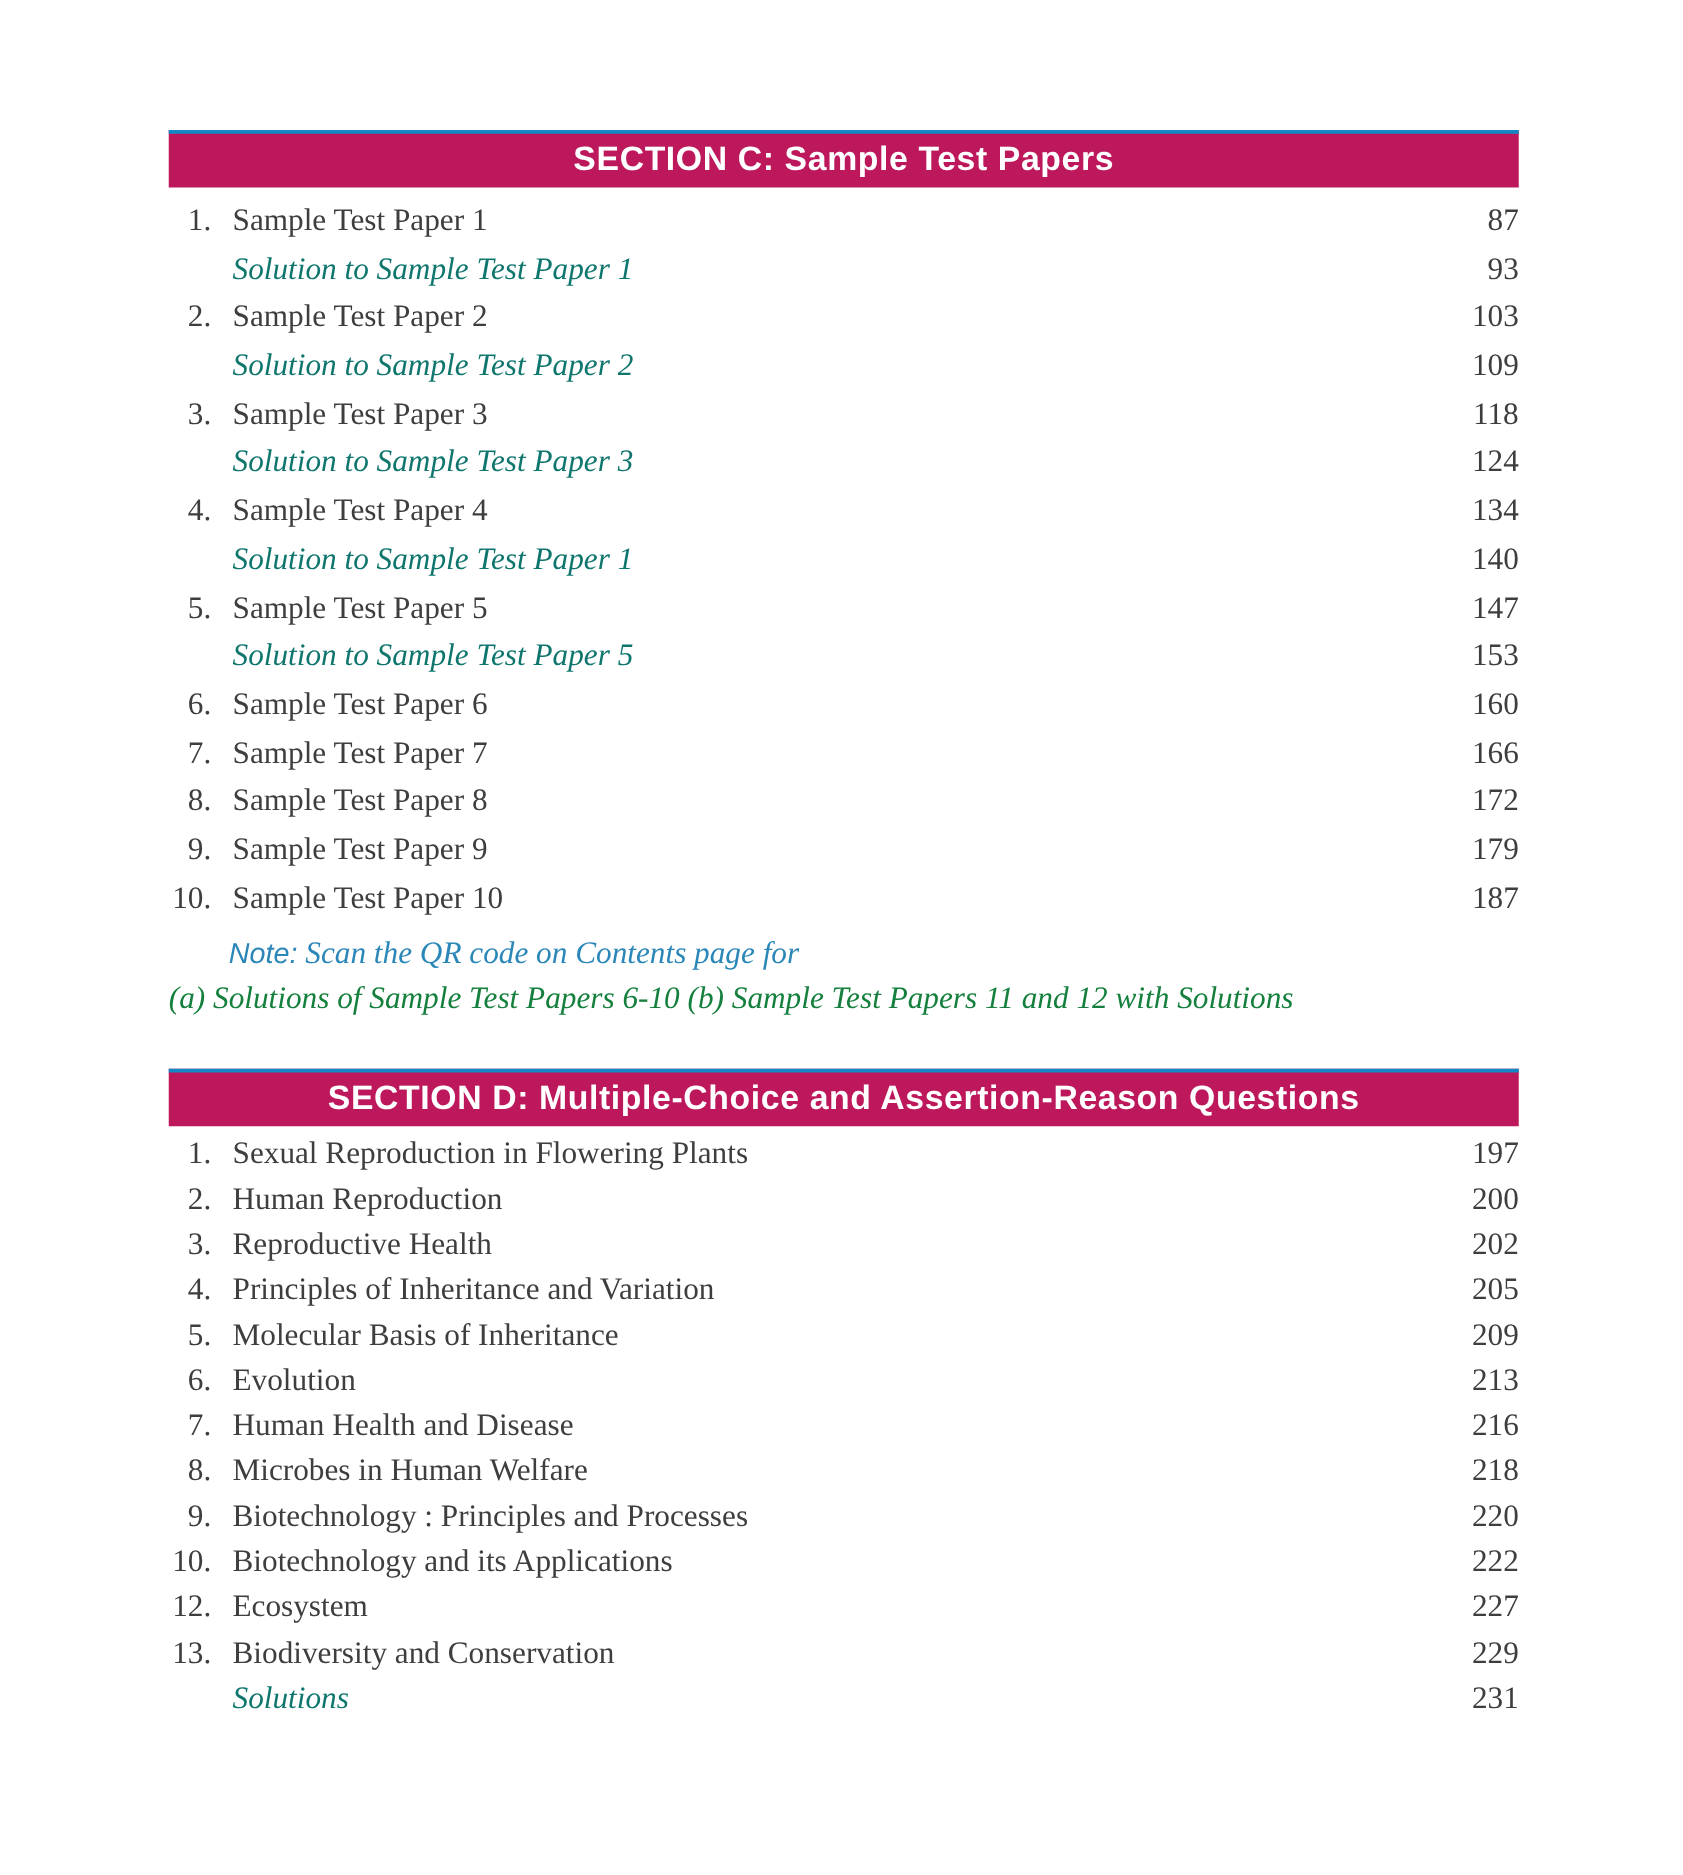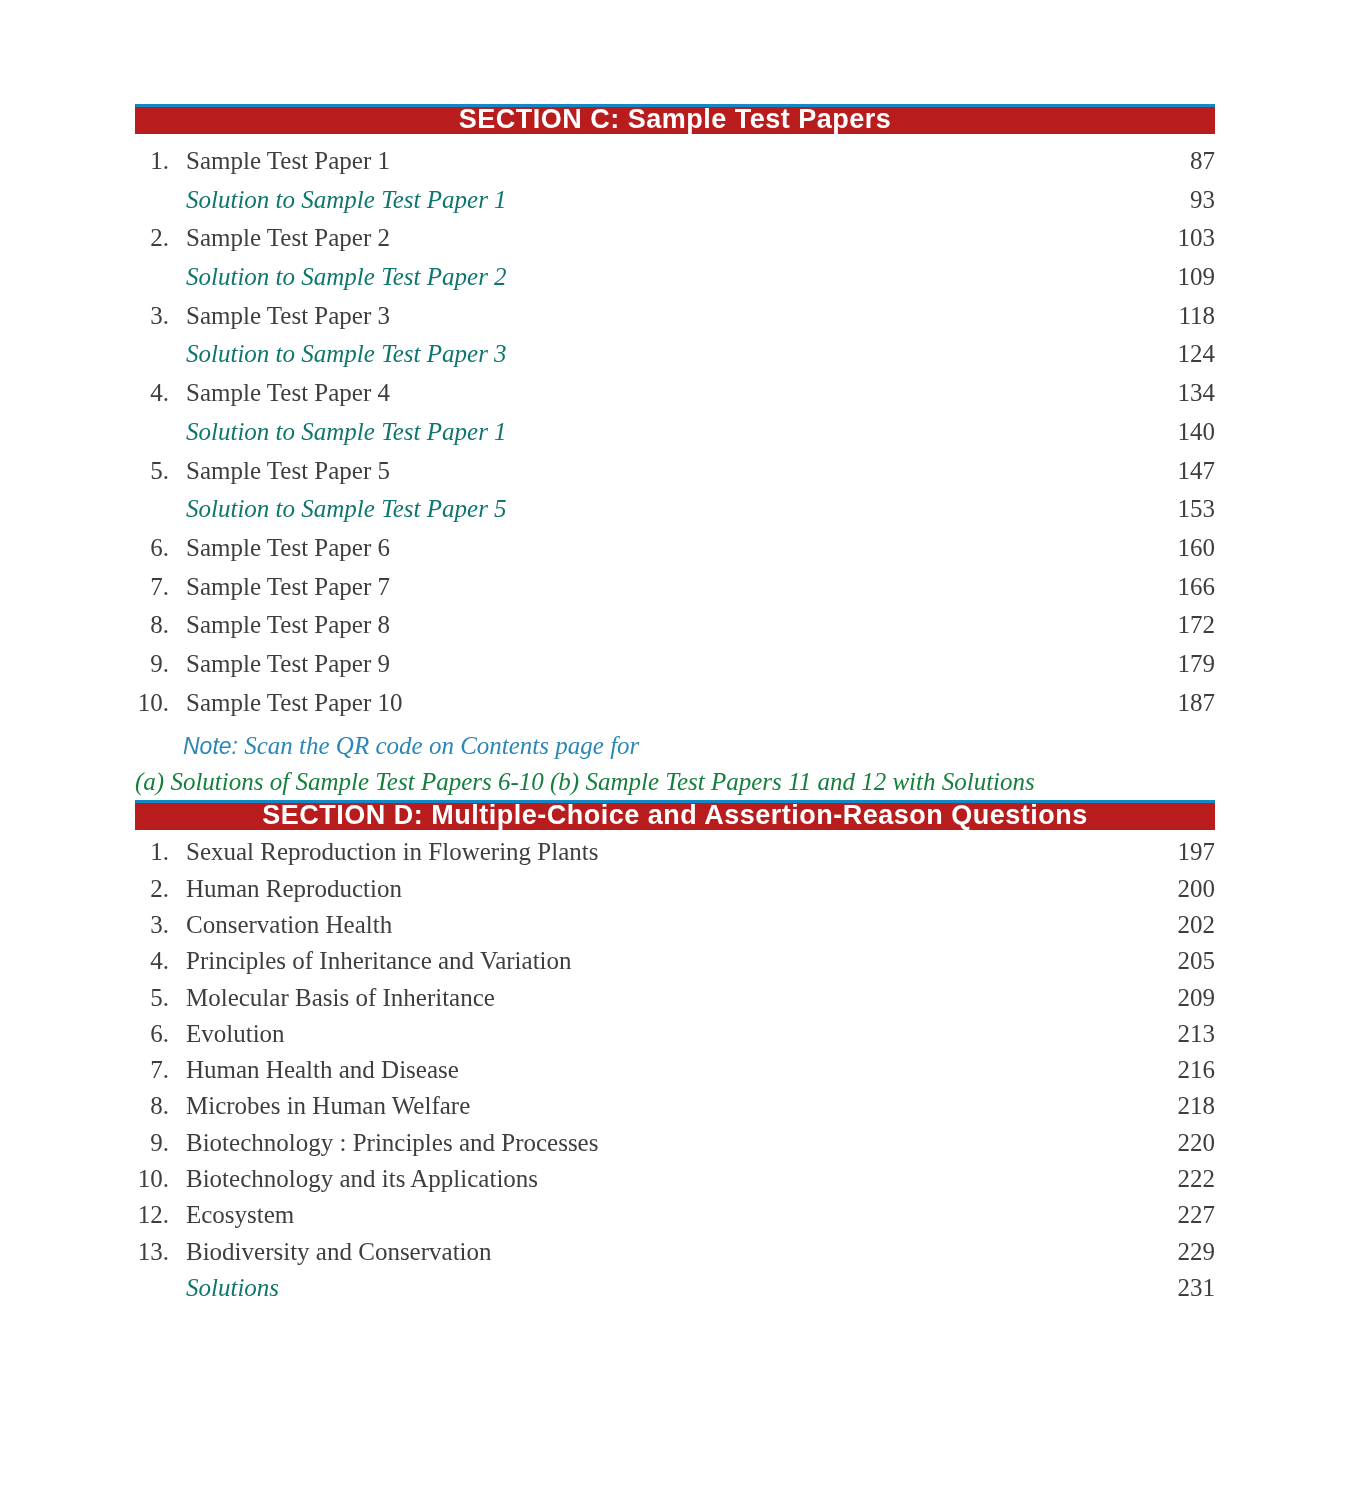--- a/index.html
+++ b/index.html
@@ -13,22 +13,22 @@
     color: #3e3e3e;
     overflow: hidden;
   }
   .content {
     position: absolute;
     left: 135px;
     top: 104px;
     width: 1080px;
   }
   .section-bar {
-    height: 30px;
-    background: #b91c1c;
+    height: 46px;
+    background: #be185d;
     border-top: 3px solid #1488c4;
     display: flex;
     align-items: center;
     justify-content: center;
   }
   .section-bar .bar-title {
     color: #ffffff;
     font-family: "Liberation Sans", sans-serif;
     font-weight: bold;
     font-size: 27px;
@@ -73,21 +73,21 @@
     font-family: "Liberation Sans", sans-serif;
     font-size: 23px;
     margin-left: 48px;
   }
   .note-line2 {
     font-size: 25px;
     line-height: 36px;
     font-style: italic;
     color: #15803d;
   }
-  .section-d-bar { }
+  .section-d-bar { margin-top: 38px; }
 </style>
 </head>
 <body>
 
 <div class="page">
   <div class="content">
 
     <div class="section-bar">
       <div class="bar-title">SECTION C: Sample Test Papers</div>
     </div>
@@ -205,21 +205,21 @@
         </div>
 
         <div class="toc-row">
           <span class="num">2.</span>
           <span class="label">Human Reproduction</span>
           <span class="pageno">200</span>
         </div>
 
         <div class="toc-row">
           <span class="num">3.</span>
-          <span class="label">Conservation Health</span>
+          <span class="label">Reproductive Health</span>
           <span class="pageno">202</span>
         </div>
 
         <div class="toc-row">
           <span class="num">4.</span>
           <span class="label">Principles of Inheritance and Variation</span>
           <span class="pageno">205</span>
         </div>
 
         <div class="toc-row">

